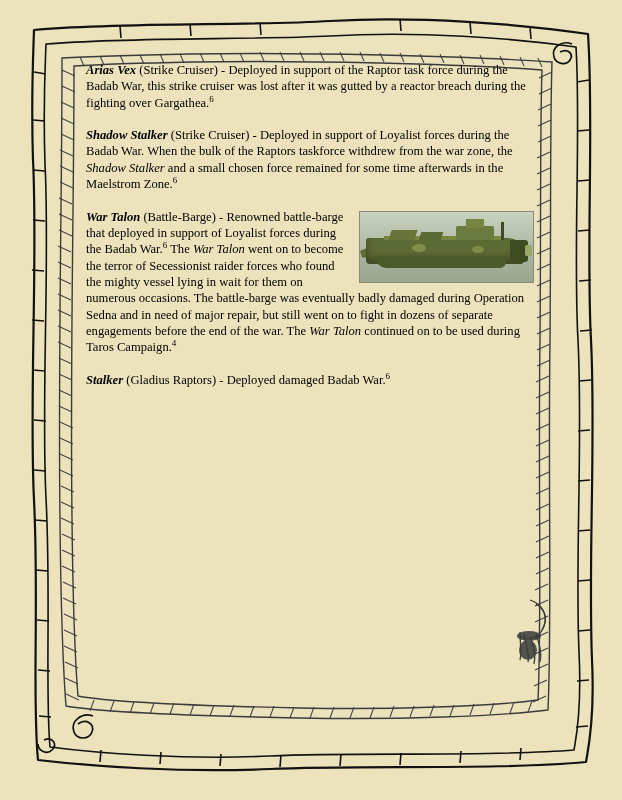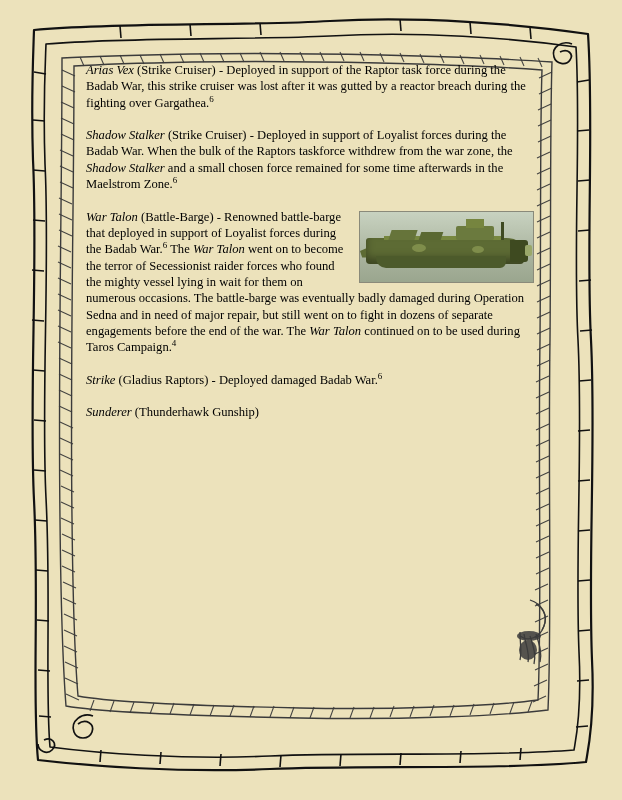--- a/index.html
+++ b/index.html
@@ -35,21 +35,21 @@
   }
   .para {
     font-size: 12.6px;
     line-height: 1.30;
     color: #000000;
     text-align: left;
     margin: 0 0 16px 0;
   }
   .ship {
     font-style: italic;
-    font-weight: normal;
+    font-weight: bold;
   }
   .ital { font-style: italic; }
   .fn {
     font-size: 9px;
     vertical-align: super;
     line-height: 0;
   }
   
   #p-wartalon { position: relative; }
   #ship-image {
@@ -387,18 +387,17 @@
         <span class="tower2"></span>
         <span class="mast"></span>
         <span class="engine"></span>
         <span class="glow"></span>
         <span class="spot1"></span>
         <span class="spot2"></span>
       </span><span class="ship">War Talon</span> <span>(Battle-Barge)</span><span> - </span><span>Renowned battle-barge that deployed in support of Loyalist forces during the Badab War.</span><span class="fn">6</span><span> The </span><span class="ital">War Talon</span><span> went on to become the terror of Secessionist raider forces who found the mighty vessel lying in wait for them on numerous occasions. The battle-barge was eventually badly damaged during Operation Sedna and in need of major repair, but still went on to fight in dozens of separate engagements before the end of the war. The </span><span class="ital">War Talon</span><span> continued on to be used during Taros Campaign.</span><span class="fn">4</span>
     </p>
     <div class="clear"></div>
 
-    <p class="para"><span class="ship">Strike</span> <span>(Gladius Raptors)</span><span> - </span><span>Deployed damaged Badab War.</span><span class="fn">6</span></p>
-
-    <p class="para"><span class="ship">Sunderer</span> <span>(Thunderhawk Gunship)</span></p>
+    <p class="para"><span class="ship">Stalker</span> <span>(Gladius Raptors)</span><span> - </span><span>Deployed damaged Badab War.</span><span class="fn">6</span></p>
+
 
   </div>
 </div>
 
 </body></html>

